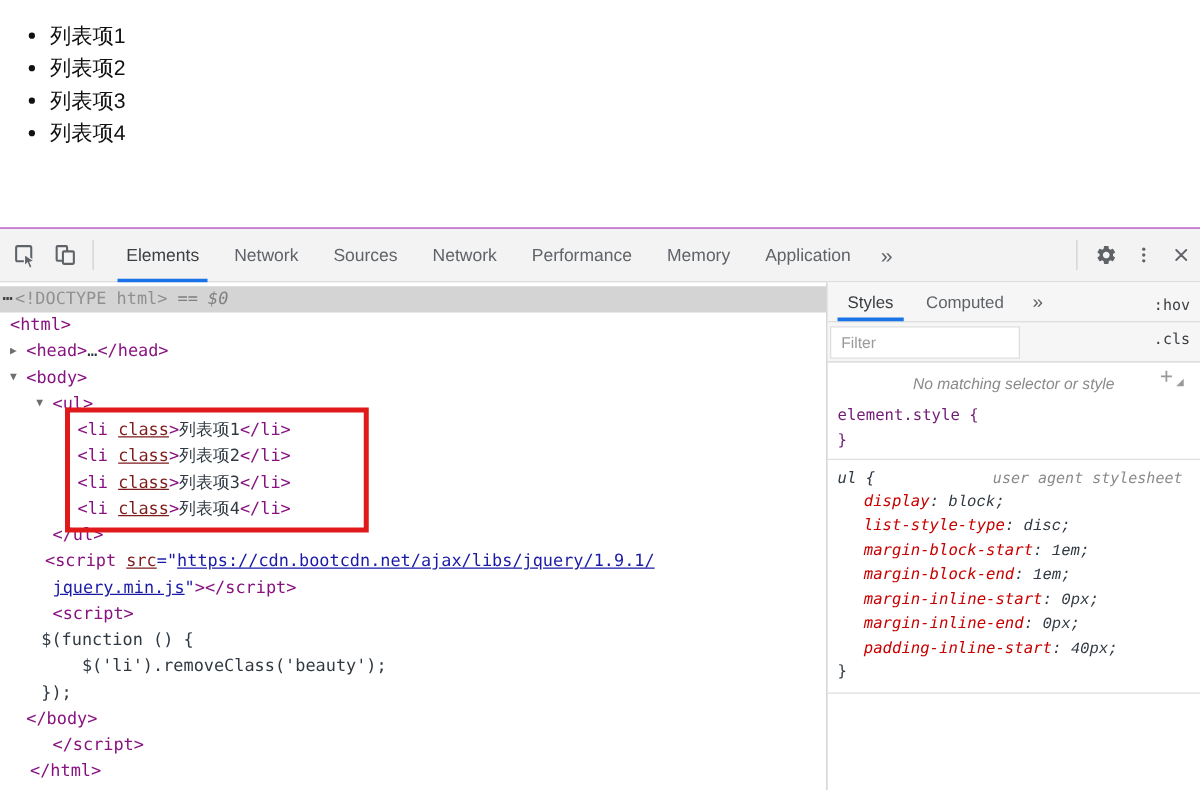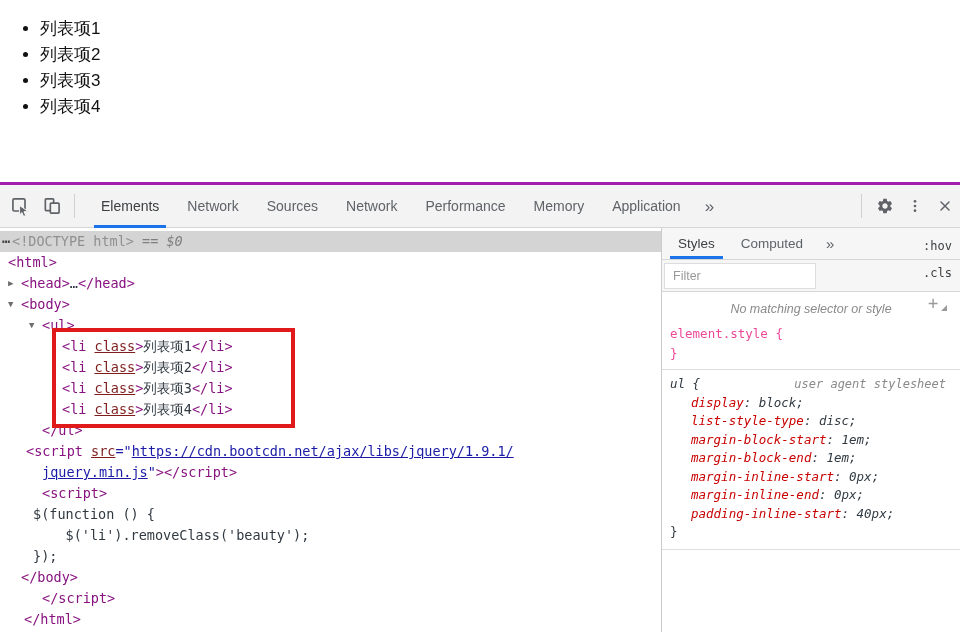--- a/index.html
+++ b/index.html
@@ -7,21 +7,21 @@
     font-family:"Liberation Sans", sans-serif; }
   .screen { width:960px; height:632px; position:relative; background:#fff; }
 
   
   .page-area { height:182px; background:#fff; overflow:hidden; }
   .page-list { margin:16px 0 0 0; padding-left:40px; font-size:17px; color:#111;
     font-family:"Liberation Sans", sans-serif; }
   .page-list li { line-height:26px; }
 
   
-  .devtools { height:398px; border-top:3px solid #a21caf; background:#fff; }
+  .devtools { height:398px; border-top:1px solid #a21caf; background:#fff; }
   .toolbar { height:43px; background:#f3f3f3; border-bottom:1px solid #d6d6d6;
     display:flex; align-items:center; padding-left:10px; }
   .tool-icon { width:20px; height:20px; margin-right:12px; display:flex;
     align-items:center; justify-content:center; cursor:pointer; }
   .tb-sep { width:1px; height:24px; background:#d0d0d0; margin:0 8px 0 0; }
   .tabs { display:flex; height:43px; align-items:stretch; margin-left:4px; }
   .tab { padding:0 14px; line-height:43px; font-size:14px; color:#5f6368;
     position:relative; cursor:pointer; white-space:nowrap; }
   .tab.active { color:#3c4043; }
   .tab.active::after { content:""; position:absolute; left:7px; right:7px;
@@ -77,28 +77,28 @@
   .plus-btn { color:#9a9a9a; font-size:17px; cursor:pointer; position:relative;
     padding-right:9px; }
   .plus-corner { position:absolute; right:0; bottom:2px; width:0; height:0;
     border-left:6px solid transparent; border-bottom:6px solid #9a9a9a; }
   .no-match { text-align:center; color:#8a8a8a; font-style:italic;
     font-size:12.5px; padding:10px 0 7px; }
   .css-rule { font-family:"DejaVu Sans Mono", monospace; font-size:12.5px;
     line-height:20px; color:#303942; padding:1px 0 5px 8px; }
   .css-rule.divided { border-top:1px solid #ddd; padding-top:5px;
     padding-bottom:7px; line-height:18.5px; }
-  .inline-sel { color:#ec4899; }
+  .inline-sel { color:#701a75; }
   .rule-head { display:flex; }
   .ua { font-style:italic; }
   .origin { margin-left:auto; padding-right:14px; color:#8a8a8a;
     font-style:italic; font-size:12px; }
   .css-prop { padding-left:21px; font-style:italic; }
   .prop-name { color:#c80000; }
-  .prop-rest { color:#303942; }
+  .prop-rest { color:#303942;font-family:Liberation Mono, monospace; }
   .after-rule { border-top:1px solid #ddd; height:80px; background:#fff; }
 
   svg { display:block; }
 </style>
 </head>
 <body>
 
 <div class="screen">
 
   <div class="page-area">
@@ -165,21 +165,21 @@
             <div class="tline sel" style="padding-left: 12px;"><span class="dots">…</span><span class="tk-g">&lt;!DOCTYPE html&gt;</span><span class="tk-gi"> == $0</span></div>
             <div class="tline" style="padding-left: 8px;"><span class="tk-p">&lt;html&gt;</span></div>
             <div class="tline" style="padding-left: 21px;"><span class="arr" style="left: 8px;">▶</span><span class="tk-p">&lt;head&gt;</span><span class="tk-t">…</span><span class="tk-p">&lt;/head&gt;</span></div>
             <div class="tline" style="padding-left: 21px;"><span class="arr" style="left: 8px;">▼</span><span class="tk-p">&lt;body&gt;</span></div>
             <div class="tline" style="padding-left: 42px;"><span class="arr" style="left: 29px;">▼</span><span class="tk-p">&lt;ul&gt;</span></div>
             <div class="tline" style="padding-left: 62px;"><span class="tk-p">&lt;li </span><span class="tk-a">class</span><span class="tk-p">&gt;</span><span class="tk-t">列表项1</span><span class="tk-p">&lt;/li&gt;</span></div>
             <div class="tline" style="padding-left: 62px;"><span class="tk-p">&lt;li </span><span class="tk-a">class</span><span class="tk-p">&gt;</span><span class="tk-t">列表项2</span><span class="tk-p">&lt;/li&gt;</span></div>
             <div class="tline" style="padding-left: 62px;"><span class="tk-p">&lt;li </span><span class="tk-a">class</span><span class="tk-p">&gt;</span><span class="tk-t">列表项3</span><span class="tk-p">&lt;/li&gt;</span></div>
             <div class="tline" style="padding-left: 62px;"><span class="tk-p">&lt;li </span><span class="tk-a">class</span><span class="tk-p">&gt;</span><span class="tk-t">列表项4</span><span class="tk-p">&lt;/li&gt;</span></div>
             <div class="tline" style="padding-left: 42px;"><span class="tk-p">&lt;/ul&gt;</span></div>
-            <div class="tline" style="padding-left: 26px;"><span class="tk-p">&lt;script </span><span class="tk-a">src</span><span class="tk-b">="</span><span class="tk-lu">https://cdn.bootcdn.net/ajax/libs/jquery/1.9.1/</span></div>
+            <div class="tline" style="padding-left: 36px;"><span class="tk-p">&lt;script </span><span class="tk-a">src</span><span class="tk-b">="</span><span class="tk-lu">https://cdn.bootcdn.net/ajax/libs/jquery/1.9.1/</span></div>
             <div class="tline" style="padding-left: 42px;"><span class="tk-lu">jquery.min.js</span><span class="tk-b">"</span><span class="tk-p">&gt;&lt;/script&gt;</span></div>
             <div class="tline" style="padding-left: 42px;"><span class="tk-p">&lt;script&gt;</span></div>
             <div class="tline" style="padding-left: 33px;"><span class="tk-t">$(function () {</span></div>
             <div class="tline" style="padding-left: 33px;"><span class="tk-t">    $('li').removeClass('beauty');</span></div>
             <div class="tline" style="padding-left: 33px;"><span class="tk-t">});</span></div>
             <div class="tline" style="padding-left: 21px;"><span class="tk-p">&lt;/body&gt;</span></div>
             <div class="tline" style="padding-left: 42px;"><span class="tk-p">&lt;/script&gt;</span></div>
             <div class="tline" style="padding-left: 24px;"><span class="tk-p">&lt;/html&gt;</span></div>
           </div>
         <div class="red-box"></div>

